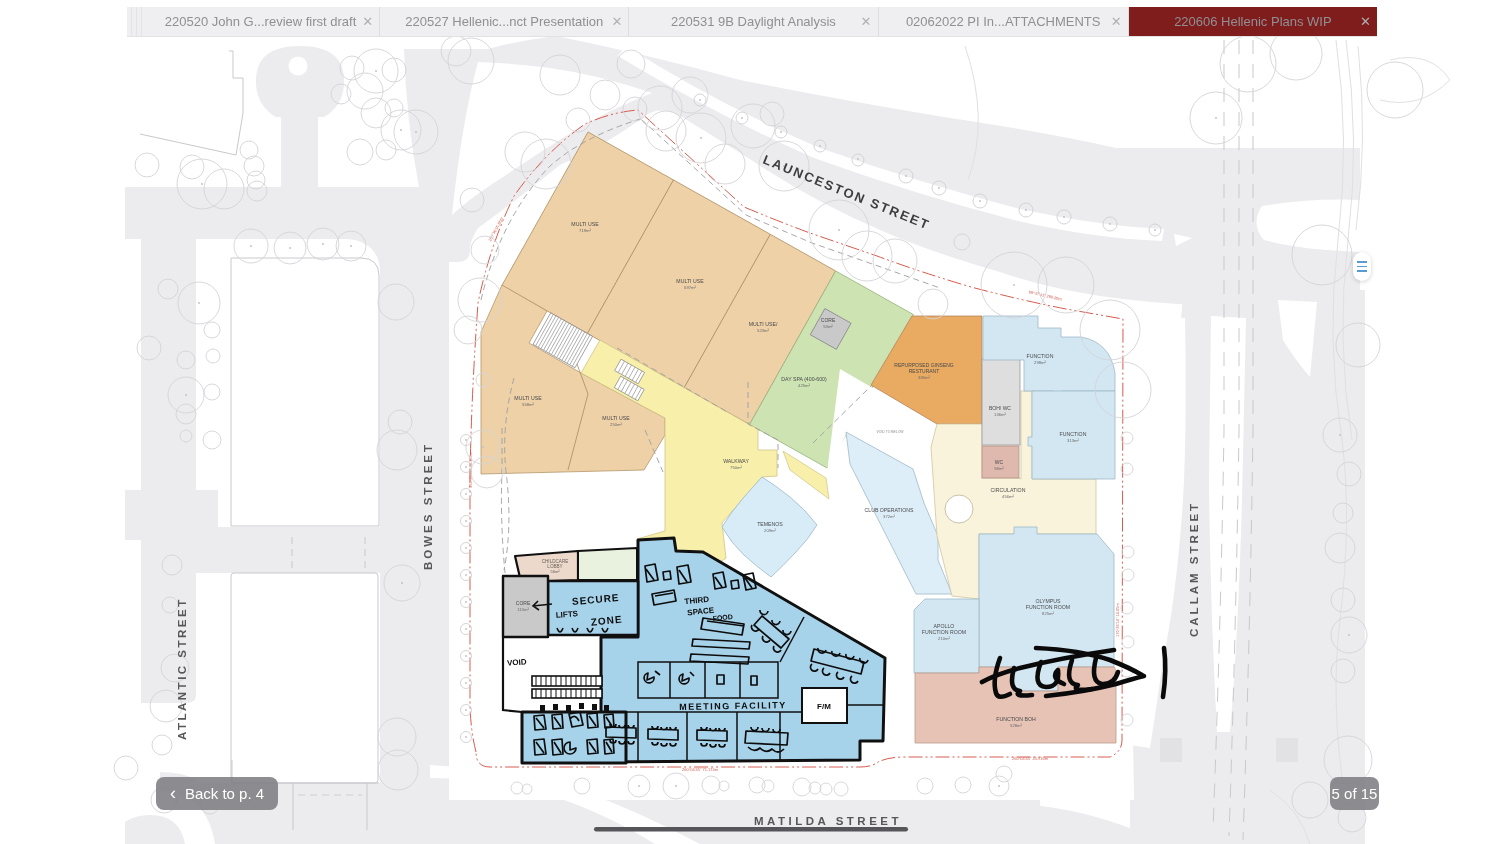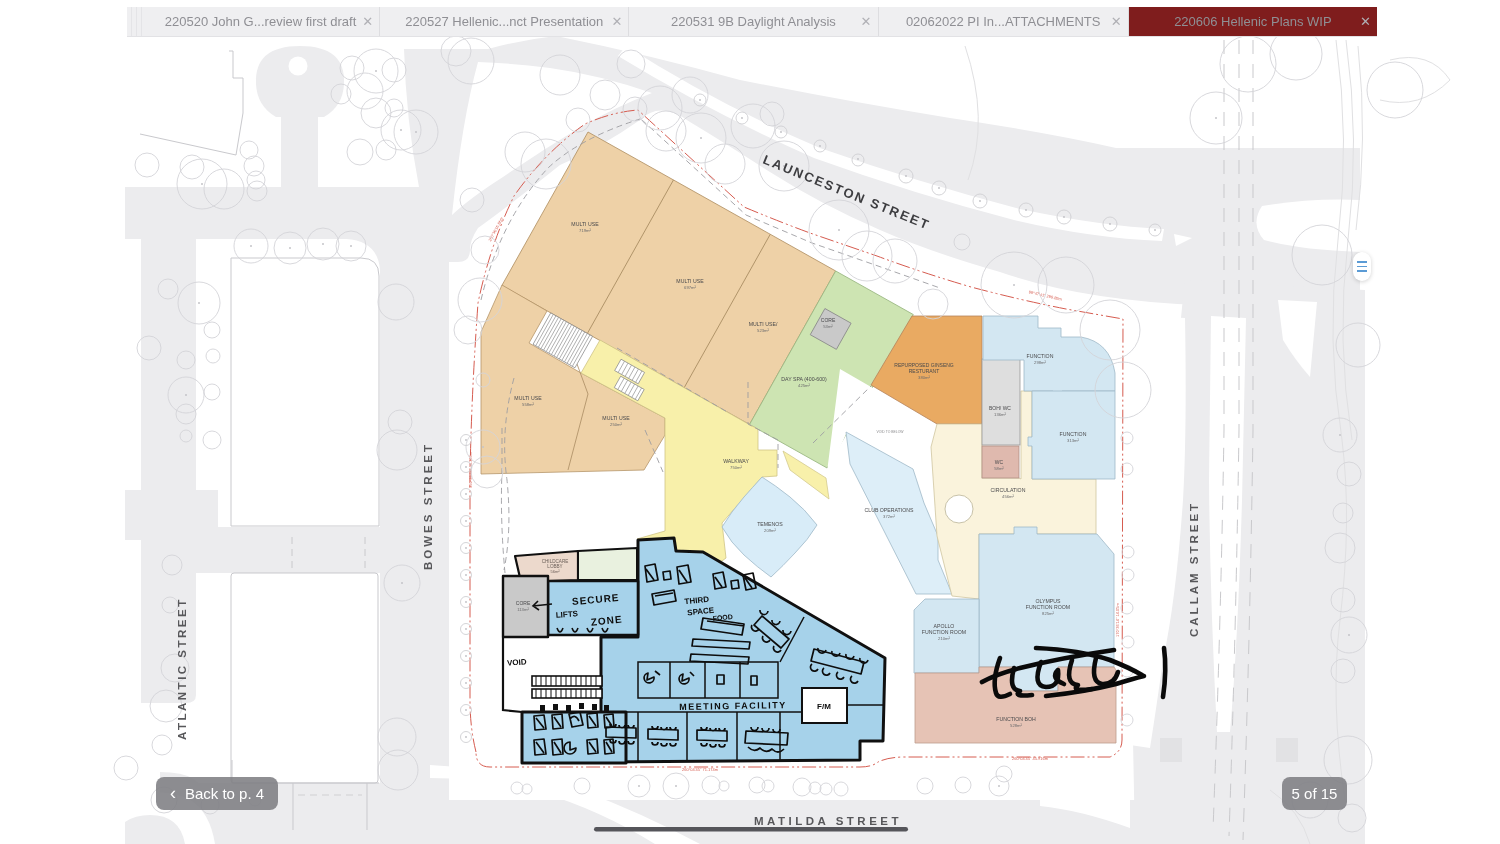--- a/index.html
+++ b/index.html
@@ -646,20 +646,20 @@
 
 <div class="tab" style="width:249px">220531 9B Daylight Analysis<span class="x">✕</span></div>
 
 <div class="tab" style="width:250px">02062022 PI In...ATTACHMENTS<span class="x">✕</span></div>
 
 <div class="tab" style="width:249px;background:#7f1d1d;border-right:none">220606 Hellenic Plans WIP<span class="x">✕</span></div>
 </div>
 
 <div class="btn" id="backbtn" style="left:156px;top:777px;width:122px;height:33px;"><span style="font-size:18px;margin-right:9px;font-weight:300">‹</span>Back to p. 4</div>
 
-<div class="btn" id="pagebtn" style="left:1282px;top:777px;width:65px;height:33px;">5 of 15</div>
+<div class="btn" id="pagebtn" style="left:1330px;top:777px;width:49px;height:33px;">5 of 15</div>
 
 <div id="burger" style="position:absolute;left:1353px;top:252px;width:18px;height:29px;background:#fff;border-radius:9px;box-shadow:0 1px 4px rgba(0,0,0,0.18);display:flex;flex-direction:column;justify-content:center;gap:3px;align-items:center;">
 <div style="width:10px;height:1.5px;background:#5b9bd5"></div>
 <div style="width:10px;height:1.5px;background:#5b9bd5"></div>
 <div style="width:10px;height:1.5px;background:#5b9bd5"></div>
 </div>
 </div>
 
 </body></html>

